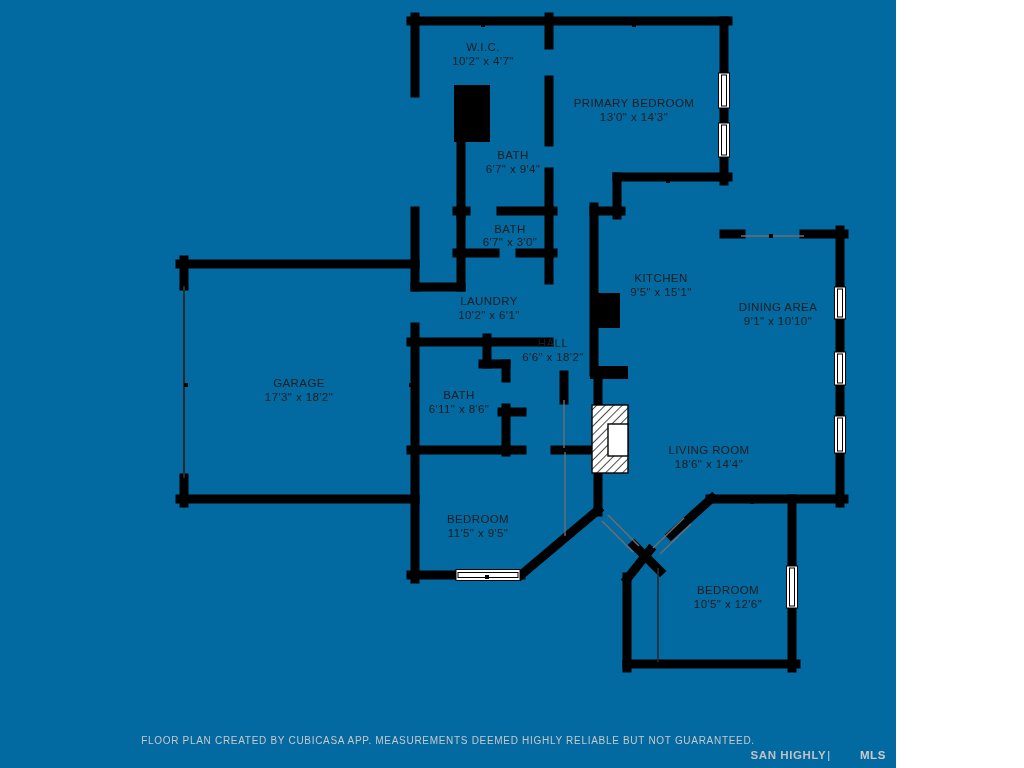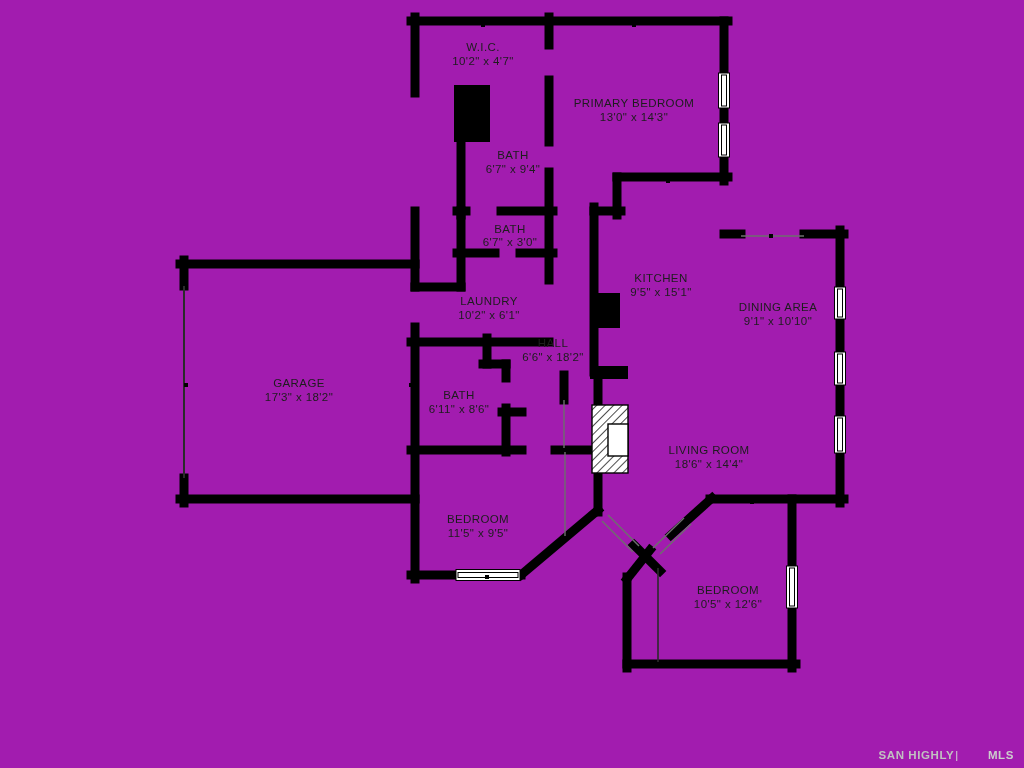--- a/index.html
+++ b/index.html
@@ -1,17 +1,17 @@
 <!DOCTYPE html>
 <html><head>
 <meta charset="utf-8">
 <style>
   html,body{margin:0;padding:0;background:#ffffff;}
   #stage{
-    position:relative;width:1024px;height:768px;background:#a21caf;overflow:hidden;
+    position:relative;width:896px;height:768px;background:#0369a1;overflow:hidden;
     font-family:"Liberation Sans", sans-serif;
     text-decoration:underline;
   }
   svg text{
     font-family:"Liberation Sans", sans-serif;
     font-size:11.5px;
     letter-spacing:0.4px;
   }
   .footer-disclaimer{
     position:absolute;left:0;top:735px;width:100%;
@@ -213,17 +213,18 @@
         <text x="478" y="537">11'5" x 9'5"</text>
       </g>
       <g>
         <text x="728" y="594">BEDROOM</text>
         <text x="728" y="608">10'5" x 12'6"</text>
       </g>
     </g>
   </svg>
 
   
+  <div class="footer-disclaimer">FLOOR PLAN CREATED BY CUBICASA APP. MEASUREMENTS DEEMED HIGHLY RELIABLE BUT NOT GUARANTEED.</div>
   <div class="footer-brand">
     <span>SAN HIGHLY</span><span class="sep">|</span><span class="mls">MLS</span>
   </div>
 
 </div>
 
 </body></html>

